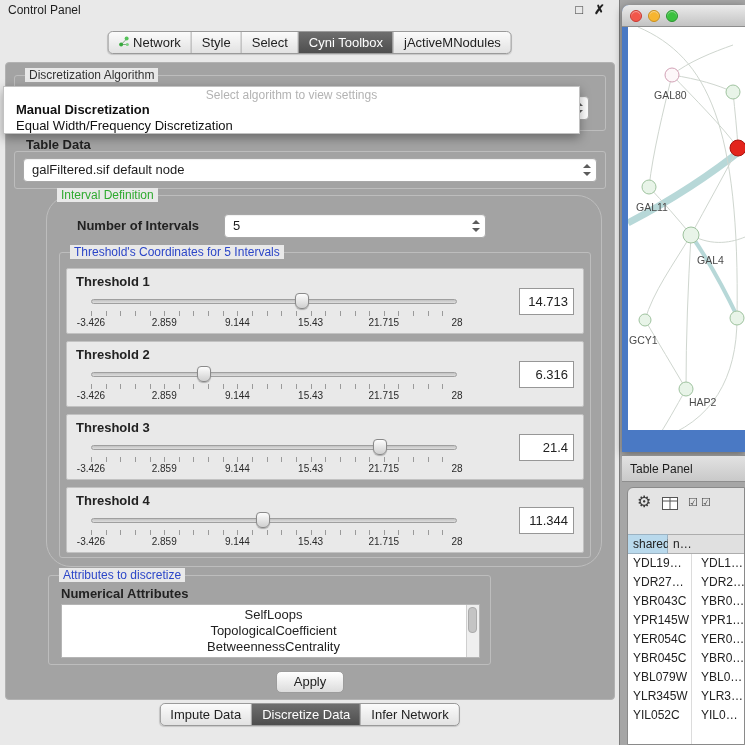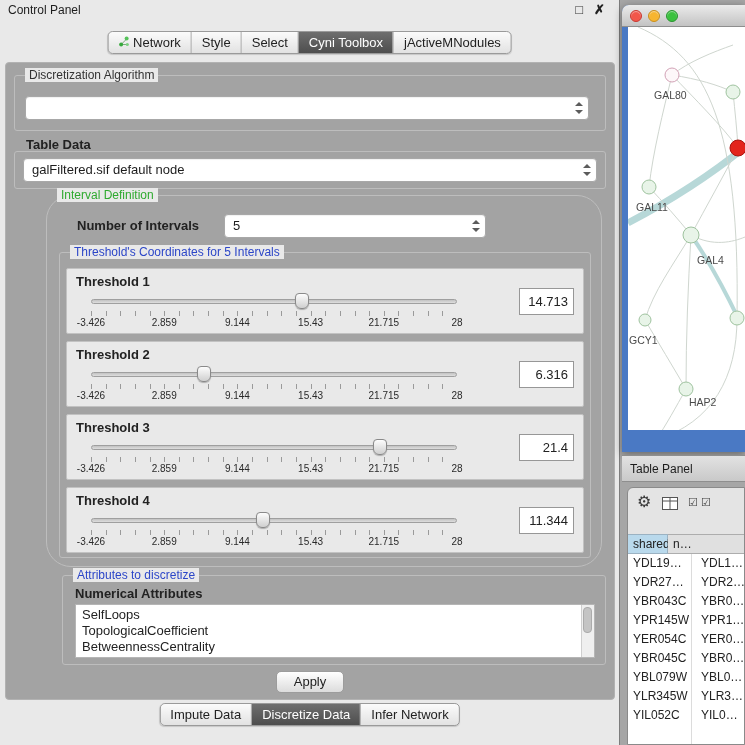--- a/index.html
+++ b/index.html
@@ -77,21 +77,21 @@
     background:repeating-linear-gradient(to right,#9a9a9a 0,#9a9a9a 1px,transparent 1px,transparent 4%); }
   .scale { position:absolute; left:24px; top:48px; width:366px; height:12px; font-size:10px; color:#2a2a2a; }
   .scale span { position:absolute; transform:translateX(-50%); white-space:nowrap; }
   .scale span:nth-child(1){left:0%} .scale span:nth-child(2){left:20%}
   .scale span:nth-child(3){left:40%} .scale span:nth-child(4){left:60%}
   .scale span:nth-child(5){left:80%} .scale span:nth-child(6){left:100%}
   .th-value { position:absolute; right:9px; top:19px; width:55px; height:27px; background:#fff;
     border:1px solid #979797; font-size:13px; line-height:25px; text-align:right; padding-right:5px; }
 
   
-  #attributes-group { left:56px; top:512px; width:544px; height:90px; }
+  #attributes-group { left:42px; top:512px; width:443px; height:90px;text-align:center; }
   #attr-subtitle { position:absolute; left:12px; top:10px; font-size:13px; font-weight:bold; }
   #attr-list { position:absolute; left:12px; top:28px; right:10px; height:54px; background:#fff;
     border:1px solid #b5b5b5; overflow:hidden; }
   #attr-list .item { font-size:13px; line-height:16px; padding-left:6px; white-space:nowrap; }
   #attr-scrollbar { position:absolute; right:0; top:0; bottom:0; width:13px; background:#efefef; border-left:1px solid #cfcfcf; }
   #attr-scroll-thumb { position:absolute; left:1px; top:2px; width:9px; height:26px; background:#c4c4c4; border-radius:4px; border:1px solid #ababab; }
 
   #apply-button { position:absolute; left:50%; transform:translateX(-50%); top:608px; width:68px; height:22px;
     background:linear-gradient(#ffffff,#dcdcdc); border:1px solid #9c9c9c; border-radius:5px;
     font-size:13px; text-align:center; line-height:20px; cursor:default; }
@@ -299,20 +299,25 @@
         <span>Impute Data</span>
       </div>
     <div class="seg-tab selected">
         <span>Discretize Data</span>
       </div>
     <div class="seg-tab">
         <span>Infer Network</span>
       </div>
   </div>
 
+  <div id="algo-popup">
+    <div class="hint">Select algorithm to view settings</div>
+    <div class="opt bold">Manual Discretization</div>
+    <div class="opt">Equal Width/Frequency Discretization</div>
+  </div>
 </div>
 
 <div id="network-window">
   <div id="nw-titlebar">
     <div id="tl-close" class="tl"></div>
     <div id="tl-min" class="tl"></div>
     <div id="tl-zoom" class="tl"></div>
   </div>
   <div id="nw-canvas">
     <svg width="117" height="403" viewBox="0 0 117 403">

